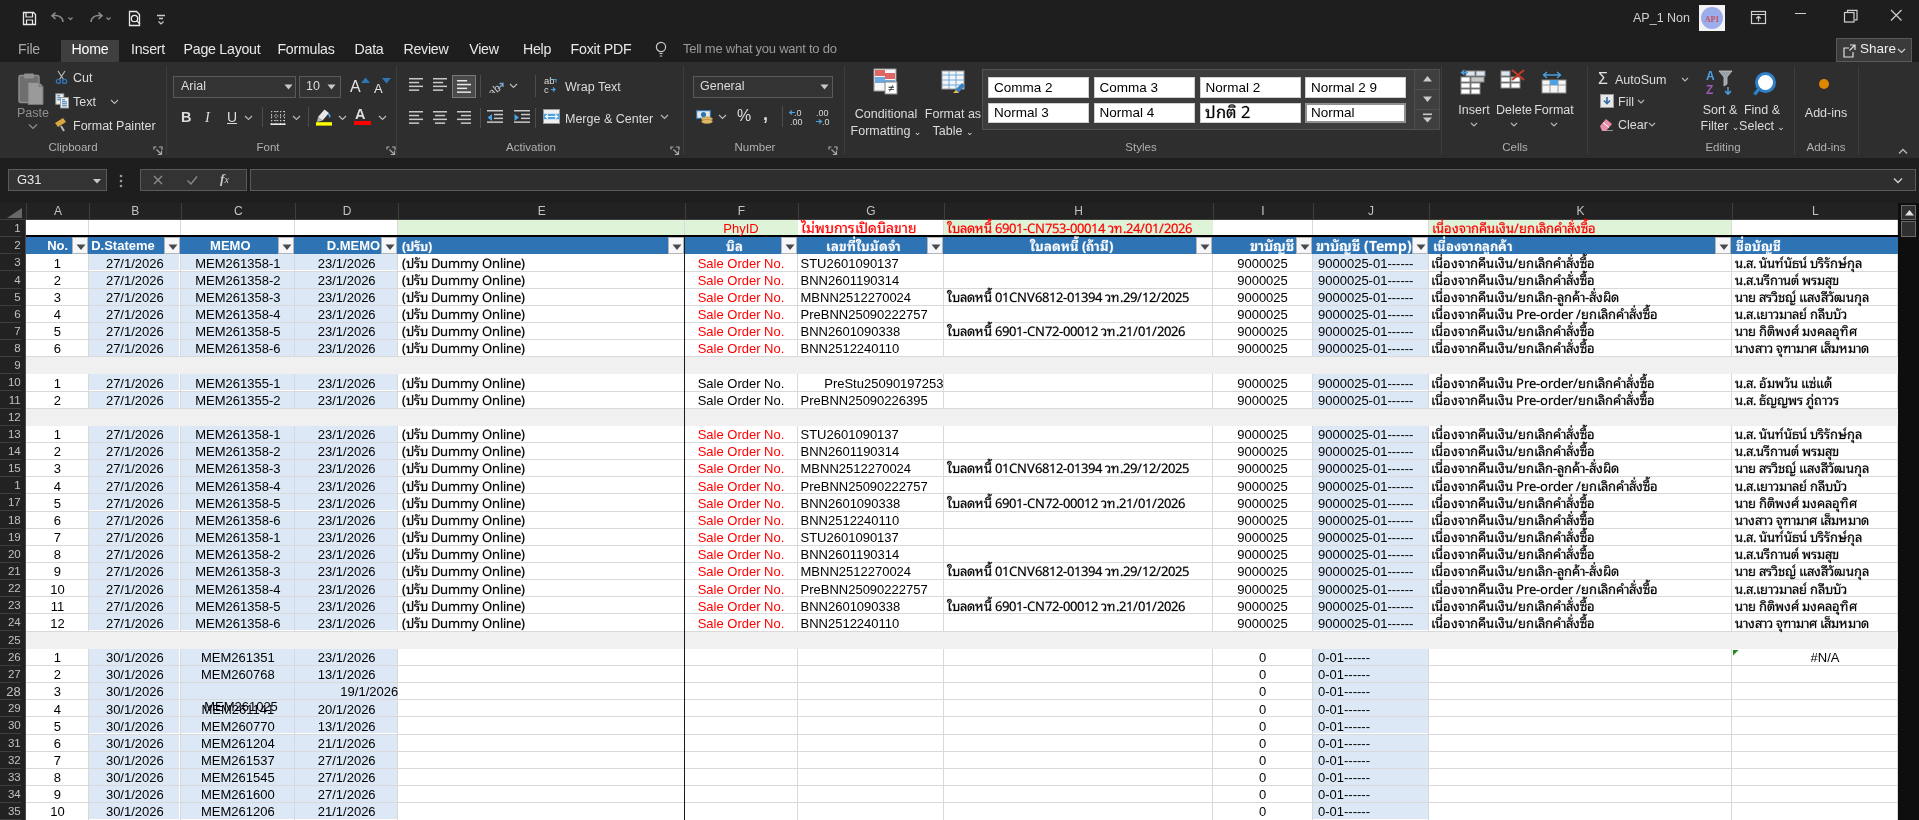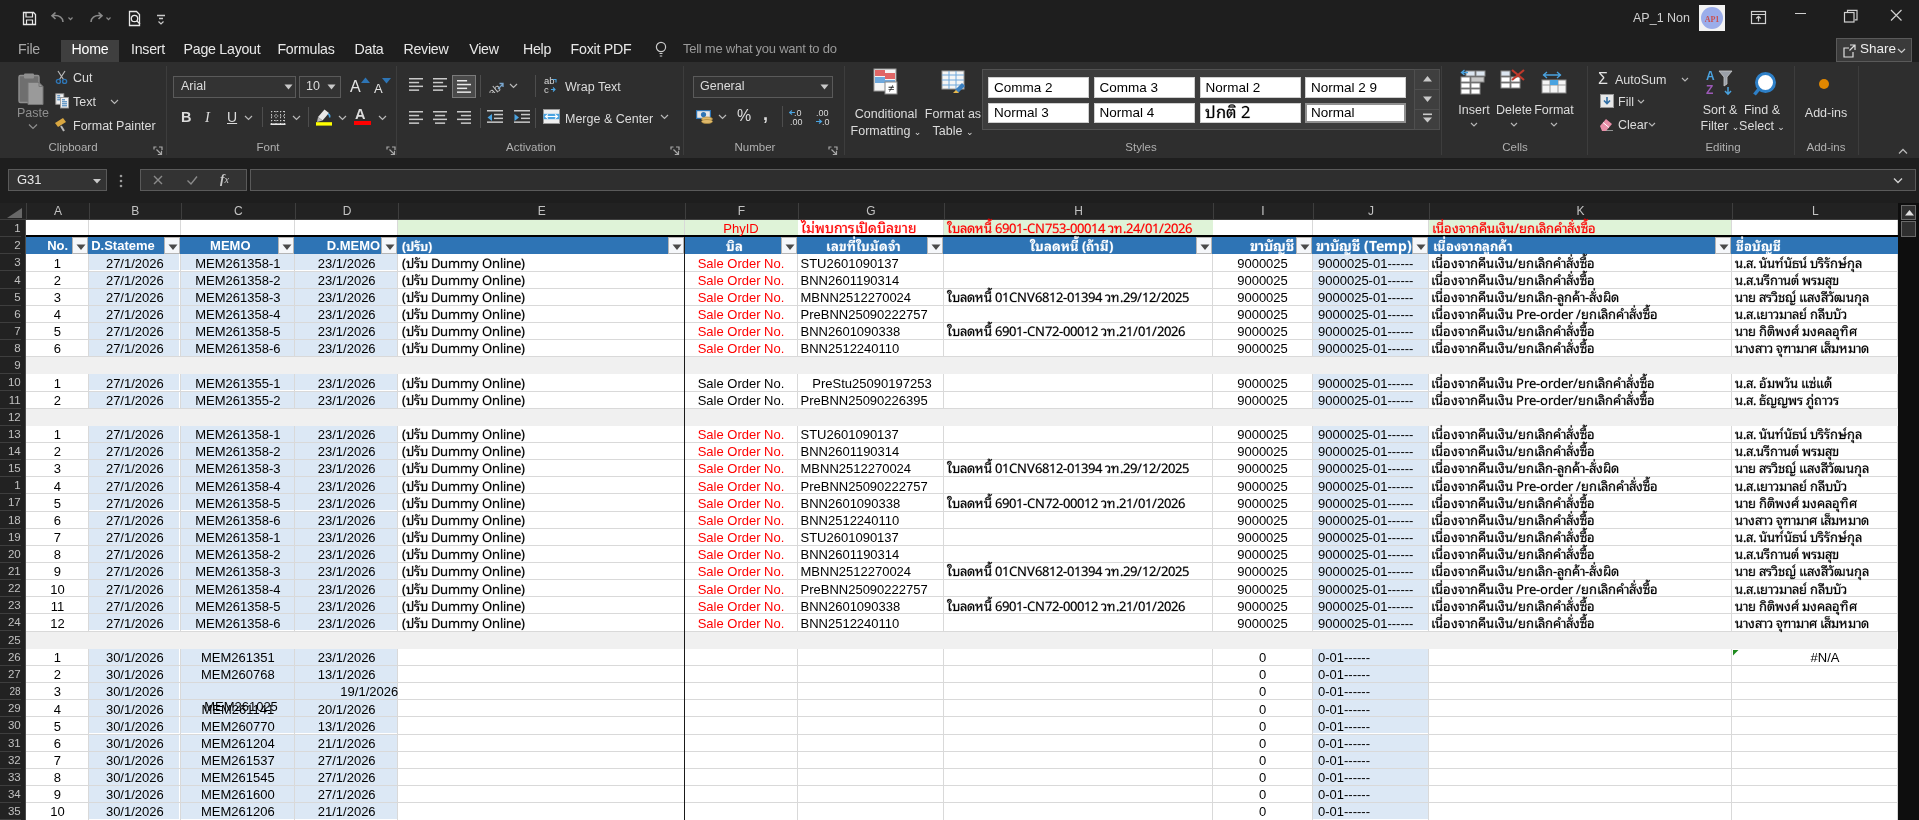--- a/index.html
+++ b/index.html
@@ -1247,21 +1247,21 @@
     <div class="hdr" style="left:0;top:511.6px;width:20.7px;height:17.1px;line-height:17.1px;text-align:right;border-bottom:1px solid #3e3e3e;font-size:11.5px">18</div>
     <div class="hdr" style="left:0;top:528.7px;width:20.7px;height:17.1px;line-height:17.1px;text-align:right;border-bottom:1px solid #3e3e3e;font-size:11.5px">19</div>
     <div class="hdr" style="left:0;top:545.9px;width:20.7px;height:17.1px;line-height:17.1px;text-align:right;border-bottom:1px solid #3e3e3e;font-size:11.5px">20</div>
     <div class="hdr" style="left:0;top:563.0px;width:20.7px;height:17.1px;line-height:17.1px;text-align:right;border-bottom:1px solid #3e3e3e;font-size:11.5px">21</div>
     <div class="hdr" style="left:0;top:580.2px;width:20.7px;height:17.1px;line-height:17.1px;text-align:right;border-bottom:1px solid #3e3e3e;font-size:11.5px">22</div>
     <div class="hdr" style="left:0;top:597.3px;width:20.7px;height:17.1px;line-height:17.1px;text-align:right;border-bottom:1px solid #3e3e3e;font-size:11.5px">23</div>
     <div class="hdr" style="left:0;top:614.4px;width:20.7px;height:17.1px;line-height:17.1px;text-align:right;border-bottom:1px solid #3e3e3e;font-size:11.5px">24</div>
     <div class="hdr" style="left:0;top:631.6px;width:20.7px;height:17.1px;line-height:17.1px;text-align:right;border-bottom:1px solid #3e3e3e;font-size:11.5px">25</div>
     <div class="hdr" style="left:0;top:648.7px;width:20.7px;height:17.1px;line-height:17.1px;text-align:right;border-bottom:1px solid #3e3e3e;font-size:11.5px">26</div>
     <div class="hdr" style="left:0;top:665.9px;width:20.7px;height:17.1px;line-height:17.1px;text-align:right;border-bottom:1px solid #3e3e3e;font-size:11.5px">27</div>
-    <div class="hdr" style="left:0;top:683.0px;width:20.7px;height:17.1px;line-height:17.1px;text-align:right;border-bottom:1px solid #3e3e3e;font-size:10px">28</div>
+    <div class="hdr" style="left:0;top:683.0px;width:20.7px;height:17.1px;line-height:17.1px;text-align:right;border-bottom:1px solid #3e3e3e;font-size:13px">28</div>
     <div class="hdr" style="left:0;top:700.2px;width:20.7px;height:17.1px;line-height:17.1px;text-align:right;border-bottom:1px solid #3e3e3e;font-size:11.5px">29</div>
     <div class="hdr" style="left:0;top:717.3px;width:20.7px;height:17.1px;line-height:17.1px;text-align:right;border-bottom:1px solid #3e3e3e;font-size:11.5px">30</div>
     <div class="hdr" style="left:0;top:734.5px;width:20.7px;height:17.1px;line-height:17.1px;text-align:right;border-bottom:1px solid #3e3e3e;font-size:11.5px">31</div>
     <div class="hdr" style="left:0;top:751.6px;width:20.7px;height:17.1px;line-height:17.1px;text-align:right;border-bottom:1px solid #3e3e3e;font-size:11.5px">32</div>
     <div class="hdr" style="left:0;top:768.8px;width:20.7px;height:17.1px;line-height:17.1px;text-align:right;border-bottom:1px solid #3e3e3e;font-size:11.5px">33</div>
     <div class="hdr" style="left:0;top:785.9px;width:20.7px;height:17.1px;line-height:17.1px;text-align:right;border-bottom:1px solid #3e3e3e;font-size:11.5px">34</div>
     <div class="hdr" style="left:0;top:803.0px;width:20.7px;height:17.1px;line-height:17.1px;text-align:right;border-bottom:1px solid #3e3e3e;font-size:11.5px">35</div>
     <div class="gl" style="left:88.2px;top:219.5px;width:1px;height:600.5px"></div>
     <div class="gl" style="left:179.5px;top:219.5px;width:1px;height:600.5px"></div>
     <div class="gl" style="left:294.2px;top:219.5px;width:1px;height:600.5px"></div>
@@ -1640,21 +1640,21 @@
       <use href="#Sn6" y="14"></use>
     </svg>
     <div class="ct" style="left:25.7px;width:63.5px;text-align:center;top:374.7px;color:#000">1</div>
     <div class="ct" style="left:89.2px;width:91.3px;text-align:center;top:374.7px;color:#000">27/1/2026</div>
     <div class="ct" style="left:180.5px;width:114.7px;text-align:center;top:374.7px;color:#000">MEM261355-1</div>
     <div class="ct" style="left:295.2px;width:103.0px;text-align:center;top:374.7px;color:#000">23/1/2026</div>
     <svg class="tp" style="left:402.2px;top:373.7px;fill:#000;stroke:#000;stroke-width:0.22px" width="123" height="20">
       <use href="#Sprub" y="14"></use>
     </svg>
     <div class="ct" style="left:684.5px;width:113.0px;text-align:center;top:374.7px;color:#000">Sale Order No.</div>
-    <div class="ct" style="left:800.5px;width:143.0px;text-align:center;top:374.7px;color:#000">PreStu25090197253</div>
+    <div class="ct" style="left:800.5px;width:143.0px;text-align:right;top:374.7px;color:#000">PreStu25090197253</div>
     <div class="ct" style="left:1212.5px;width:100.0px;text-align:center;top:374.7px;color:#000">9000025</div>
     <div class="ct" style="left:1318.0px;width:110.7px;text-align:left;top:374.7px;color:#000">9000025-01------</div>
     <svg class="tp" style="left:1430.7px;top:373.7px;fill:#000;stroke:#000;stroke-width:0.22px" width="224" height="20">
       <use href="#Sk10" y="14"></use>
     </svg>
     <svg class="tp" style="left:1734.5px;top:373.7px;fill:#000;stroke:#000;stroke-width:0.22px" width="97" height="20">
       <use href="#Sn7" y="14"></use>
     </svg>
     <div class="ct" style="left:25.7px;width:63.5px;text-align:center;top:391.9px;color:#000">2</div>
     <div class="ct" style="left:89.2px;width:91.3px;text-align:center;top:391.9px;color:#000">27/1/2026</div>

